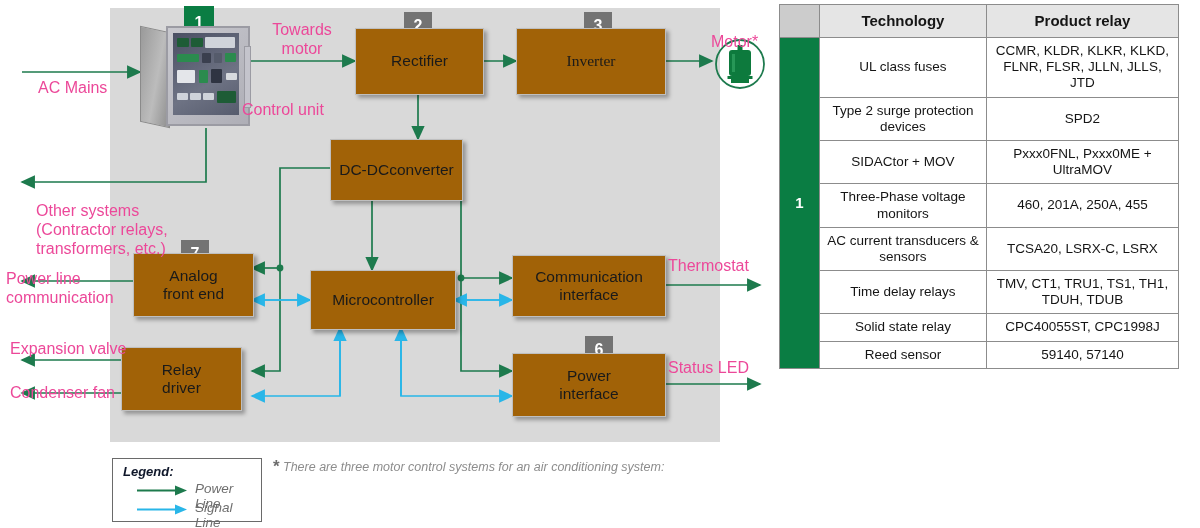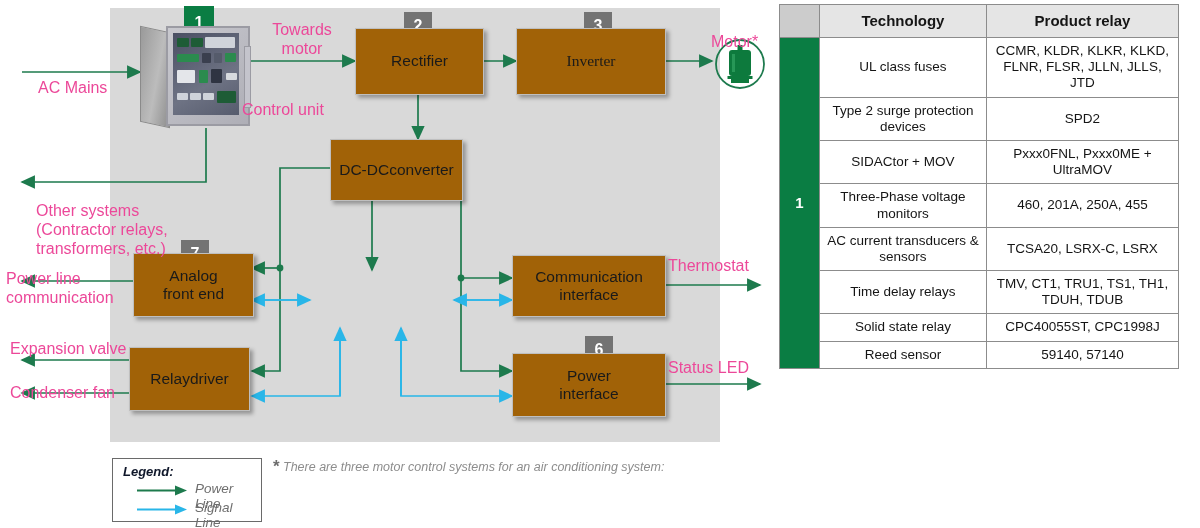--- a/index.html
+++ b/index.html
@@ -221,27 +221,30 @@
   <div class="node" style="left:330px;top:139px;width:131px;height:60px;flex-direction:row;">
     <span>DC-DC</span>
     <span>converter</span>
   </div>
 
   <div class="node" style="left:133px;top:253px;width:119px;height:62px;flex-direction:column;">
     <span>Analog</span>
     <span>front end</span>
   </div>
 
+  <div class="node" style="left:310px;top:270px;width:144px;height:58px;">
+    <span>Microcontroller</span>
+  </div>
 
   <div class="node" style="left:512px;top:255px;width:152px;height:60px;flex-direction:column;">
     <span>Communication</span>
     <span>interface</span>
   </div>
 
-  <div class="node" style="left:129px;top:347px;width:119px;height:62px;">
+  <div class="node" style="left:121px;top:347px;width:119px;height:62px;flex-direction:column;">
     <span>Relay</span>
     <span>driver</span>
   </div>
 
   <div class="node" style="left:512px;top:353px;width:152px;height:62px;flex-direction:column;">
     <span>Power</span>
     <span>interface</span>
   </div>
 
   <div class="lbl" style="left:38px;top:78px;">AC Mains</div>

